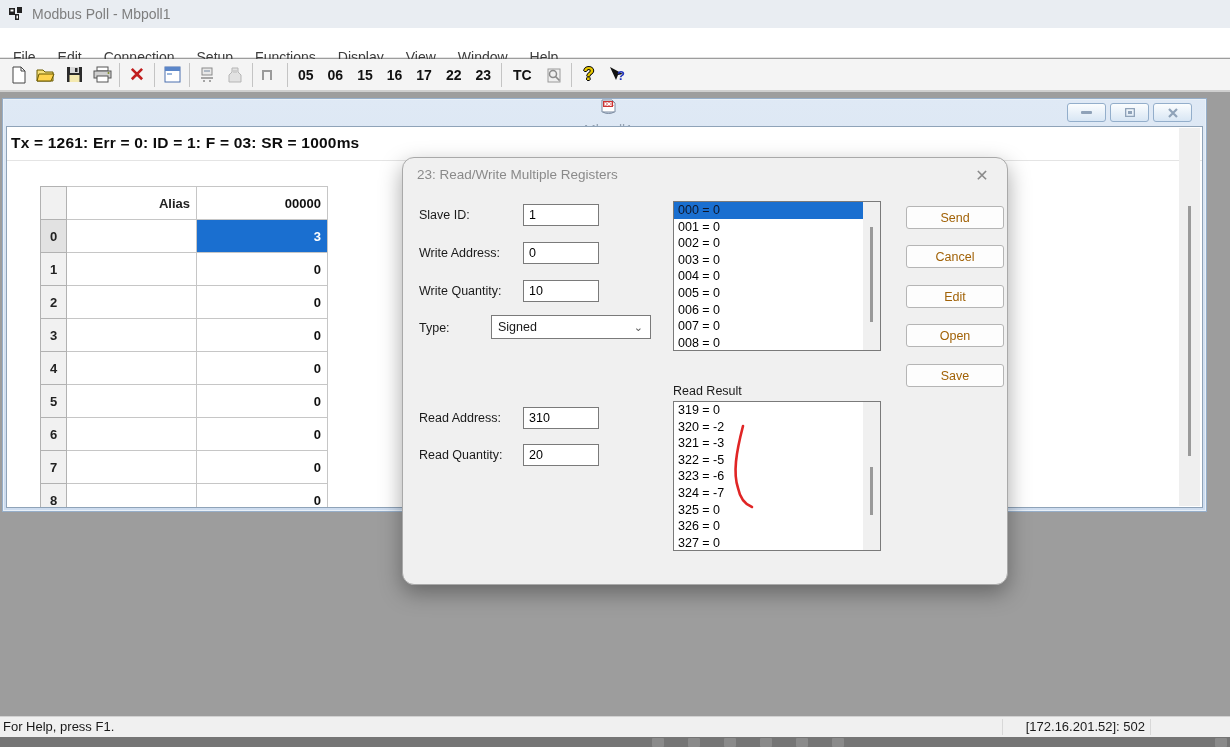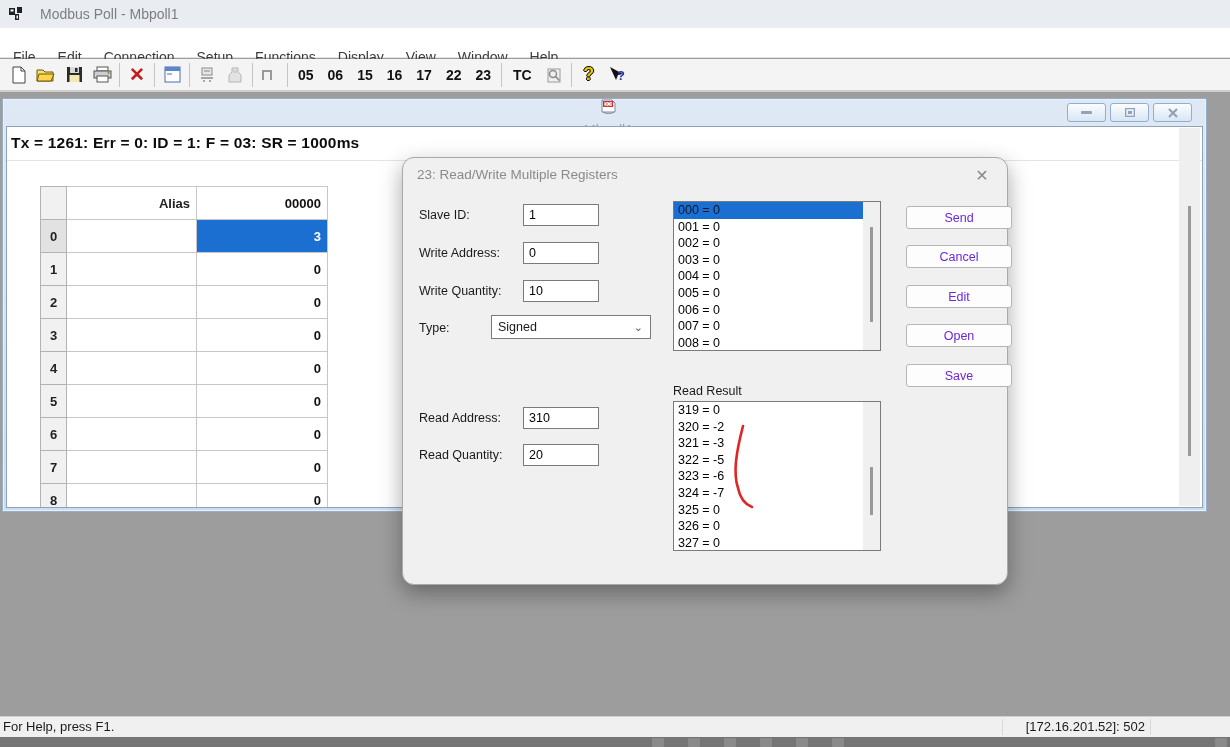--- a/index.html
+++ b/index.html
@@ -3,21 +3,21 @@
 <meta charset="utf-8">
 <style>
   * { margin:0; padding:0; box-sizing:border-box; }
   html,body { width:1230px; height:747px; overflow:hidden;
     font-family:"Liberation Sans", sans-serif; }
   .abs { position:absolute; }
   #stage { position:relative; width:1230px; height:747px; background:#9d9d9d; }
 
   
   #titlebar { left:0; top:0; width:1230px; height:28px; background:#e9edf2;
-    display:flex; align-items:center; gap:16px; padding-left:8px;
+    display:flex; align-items:center; gap:8px; padding-left:8px;
     color:#7e7e7e; font-size:14px; }
   #menubar { left:0; top:28px; width:1230px; height:30px; background:#ffffff;
     display:flex; align-items:center; padding-left:2px; border-bottom:1px solid #e3e3e3;
     font-size:14px; color:#3c3c3c; }
   .menu-item { padding:5px 11px; cursor:default;margin-top:28px; }
   #toolbar { left:0; top:59px; width:1230px; height:33px; background:#f4f4f4;
     border-bottom:2px solid #cfcfcf; display:flex; align-items:center; padding-left:4px; }
   .tb-btn { width:28px; height:26px; display:flex; align-items:center; justify-content:center; }
   .tb-sep { width:1px; height:24px; background:#c4c4c4; margin:0 3px; }
   .fn-btn { font-weight:bold; font-size:14px; color:#111; padding:0 7px; height:26px;
@@ -70,23 +70,23 @@
     background:#fff; border:1px solid #7a7a7a; display:flex; align-items:center;
     padding-left:6px; }
   #type-chevron { position:absolute; right:7px; color:#5a5a5a; font-size:11px; }
   .listbox { position:absolute; left:270px; width:208px; height:150px; background:#fff;
     border:1px solid #7a7a7a; overflow:hidden; font-size:12.5px; }
   .lb-item { height:16.6px; line-height:16.6px; padding-left:4px; color:#000; white-space:pre; }
   .lb-item.sel { background:var(--sel); color:#0f172a; }
   .lb-scroll { position:absolute; right:0; top:0; width:17px; height:100%; background:#f0f0f0; }
   .lb-thumb { position:absolute; left:7px; width:3px; background:#999; }
   #read-result-label { position:absolute; left:270px; top:226px; color:#1a1a1a; }
-  .dlg-btn { position:absolute; left:503px; width:106px; height:23px; background:#fdfdfd;
+  .dlg-btn { position:absolute; left:503px; width:98px; height:23px; background:#fdfdfd;
     border:1px solid #b5b5b5; border-radius:3px; display:flex; align-items:center;
-    justify-content:center; font-size:12.5px; color:#6d28d9; }
+    justify-content:center; font-size:12.5px; color:#a16207; }
   #annotation { position:absolute; left:0; top:0; pointer-events:none; }
 
   
   #statusbar { left:0; top:716px; width:1230px; height:21px; background:#f0f0f0;
     border-top:1px solid #d2d2d2; font-size:13px; color:#1a1a1a; }
   #status-left { position:absolute; left:3px; top:2px; }
   #status-right { position:absolute; left:1010px; top:2px; width:135px; text-align:right; }
   .sb-div { position:absolute; top:2px; width:1px; height:16px; background:#d8d8d8; }
   #taskbar { left:0; top:737px; width:1230px; height:10px; background:#757575; }
   .tk-ic { position:absolute; top:1px; width:12px; height:9px; background:#9b9b9b;

